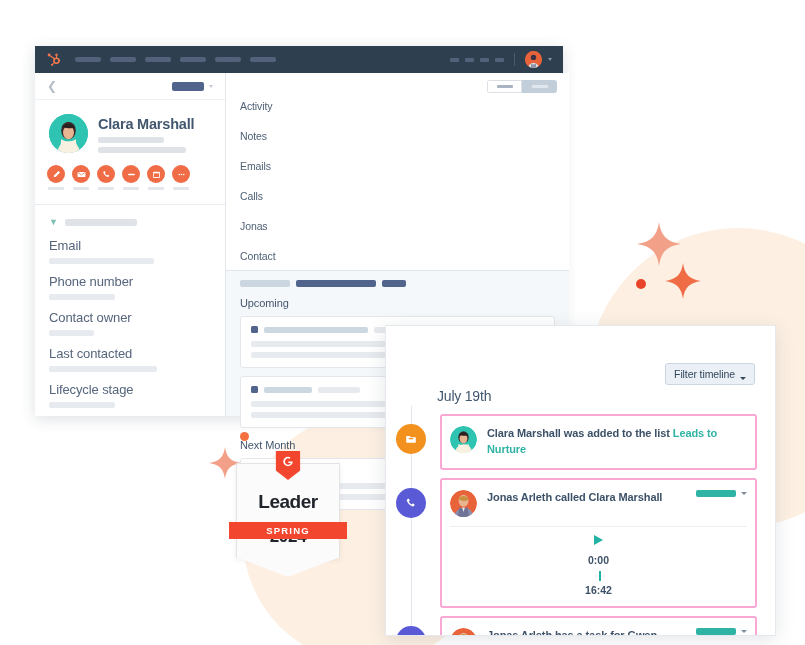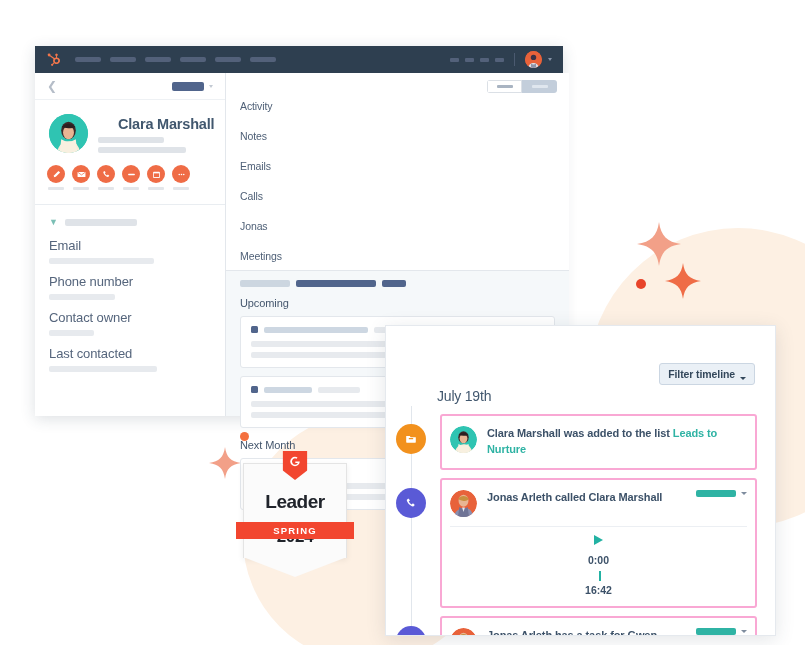--- a/index.html
+++ b/index.html
@@ -72,21 +72,21 @@
     border-left: 2.5px solid transparent; border-right: 2.5px solid transparent;
     border-top: 3px solid #c3cad3;
   }
   .contact-head { padding: 14px 14px 0 14px; display: flex; gap: 10px; }
   .contact-avatar {
     width: 39px; height: 39px; border-radius: 50%;
     background: #2fc4b2; flex: none; overflow: hidden; position: relative;
   }
   .contact-name {
     font-size: 14.5px; font-weight: 700; color: #41576e;
-    letter-spacing: -0.2px; white-space: nowrap; margin-left: 20px;
+    letter-spacing: -0.2px; white-space: nowrap;
   }
   .ph { border-radius: 2px; background: #dfe3e8; }
   .ph-lt { border-radius: 2px; background: #e7eaee; }
   .contact-lines { margin-top: 5px; display: flex; flex-direction: column; gap: 4px; }
 
   .action-row { display: flex; padding: 12px 12px 0 12px; gap: 7px; }
   .action-item { display: flex; flex-direction: column; align-items: center; gap: 4px; }
   .action-circle {
     width: 18px; height: 18px; border-radius: 50%;
     background: #ef6c46; display: flex; align-items: center;
@@ -160,21 +160,20 @@
     padding: 18px 20px 10px 51px;
   }
   .tl-date {
     font-size: 14px; color: #41576e; font-weight: 400; letter-spacing: -0.2px; margin-top: 44px;
   }
   .filter-btn {
     margin-left: auto; background: #eaf0f6; border: 1px solid #cbd6e2;
     border-radius: 3px; padding: 4px 8px; font-size: 10.5px;
     color: #33475b; display: flex; align-items: flex-end; gap: 5px;
     letter-spacing: -0.1px;
-    font-weight: bold;
   }
   .caret-dk {
     width: 0; height: 0; border-left: 3px solid transparent;
     border-right: 3px solid transparent; border-top: 3.5px solid #33475b;
   }
   .tl-body { position: relative; padding: 0 18px 0 0; }
   .tl-line {
     position: absolute; left: 25px; top: -8px; bottom: 0;
     width: 1px; background: #e1e6ec;
   }
@@ -214,21 +213,21 @@
   }
   .audio-time { font-size: 10.5px; font-weight: 700; color: #3c5168; }
   .track { flex: 1; height: 1.5px; background: #8e9cae; position: relative; }
   .knob {
     position: absolute; left: 0; top: -4px;
     width: 2.5px; height: 10px; background: #23b2a3;
   }
   .task-sub { margin-top: 7px; margin-left: 37px; }
 
   
-  .g2 { position: absolute; left: 243px; top: 463px; width: 104px; z-index: 5; }
+  .g2 { position: absolute; left: 236px; top: 463px; width: 104px; z-index: 5; }
   .g2-body {
     position: relative; background: #fbfbfb;
     border: 1px solid #e4e4e4; border-bottom: none;
     height: 95px; width: 104px;
     box-shadow: 0 2px 6px rgba(0,0,0,0.07);
   }
   .g2-point {
     width: 104px; height: 20px; background: #fbfbfb;
     border-left: 1px solid #e4e4e4; border-right: 1px solid #e4e4e4;
     clip-path: polygon(0 0, 100% 0, 50% 100%);
@@ -410,20 +409,24 @@
             <div class="ph-lt" style="width:66px;height:6px;"></div>
           </div>
           <div class="prop-block">
             <div class="prop-label">Contact owner</div>
             <div class="ph-lt" style="width:45px;height:6px;"></div>
           </div>
           <div class="prop-block">
             <div class="prop-label">Last contacted</div>
             <div class="ph-lt" style="width:108px;height:6px;"></div>
           </div>
+          <div class="prop-block">
+            <div class="prop-label">Lifecycle stage</div>
+            <div class="ph-lt" style="width:66px;height:6px;"></div>
+          </div>
         </div>
       </div>
 
       <div class="main-panel">
         <div class="main-top">
           <div class="seg">
             <div class="seg-a">
                 <div class="seg-bar"></div>
               </div>
             <div class="seg-b">
@@ -431,21 +434,21 @@
               </div>
           </div>
         </div>
 
         <div class="tabs">
           <div class="tab">Activity</div>
           <div class="tab">Notes</div>
           <div class="tab">Emails</div>
           <div class="tab">Calls</div>
           <div class="tab">Jonas</div>
-          <div class="tab">Meetings</div>
+          <div class="tab">Contact</div>
         </div>
 
         <div class="panel-scroll">
           <div class="chip-row">
             <div class="chip" style="width:50px;background:#ccd6e0;"></div>
             <div class="chip" style="width:80px;background:#51658c;"></div>
             <div class="chip" style="width:24px;background:#51658c;"></div>
           </div>
 
           <div class="section-title">Upcoming</div>

